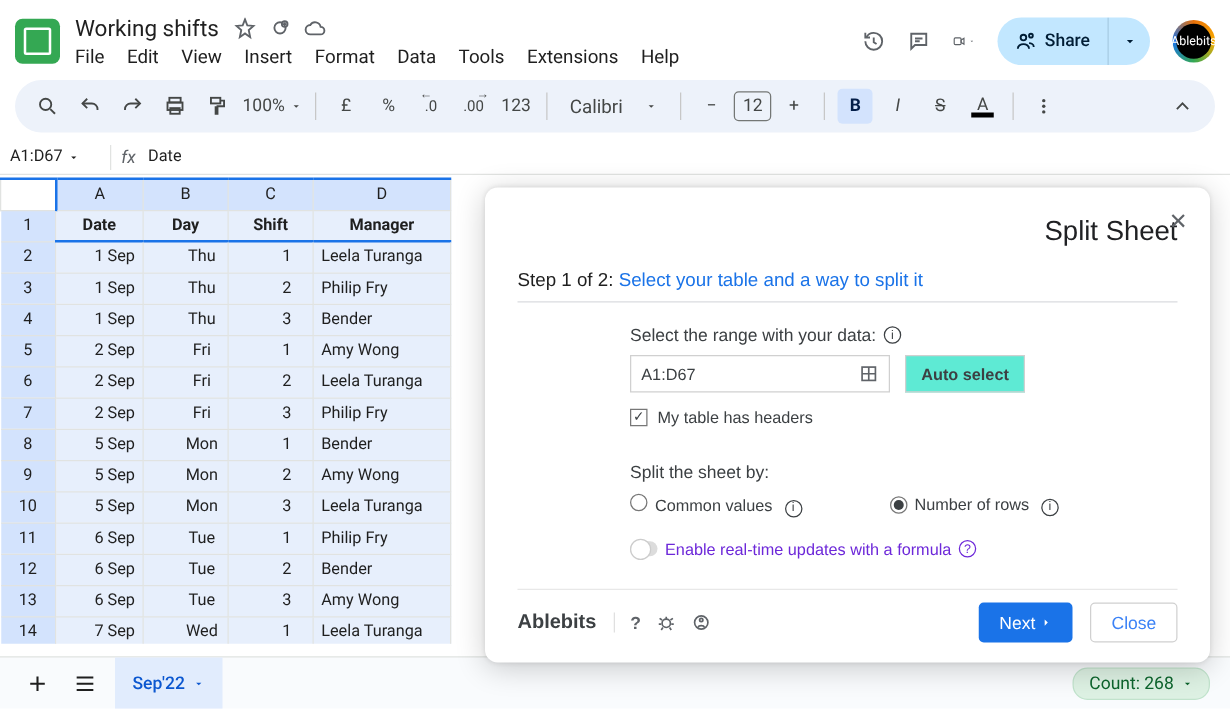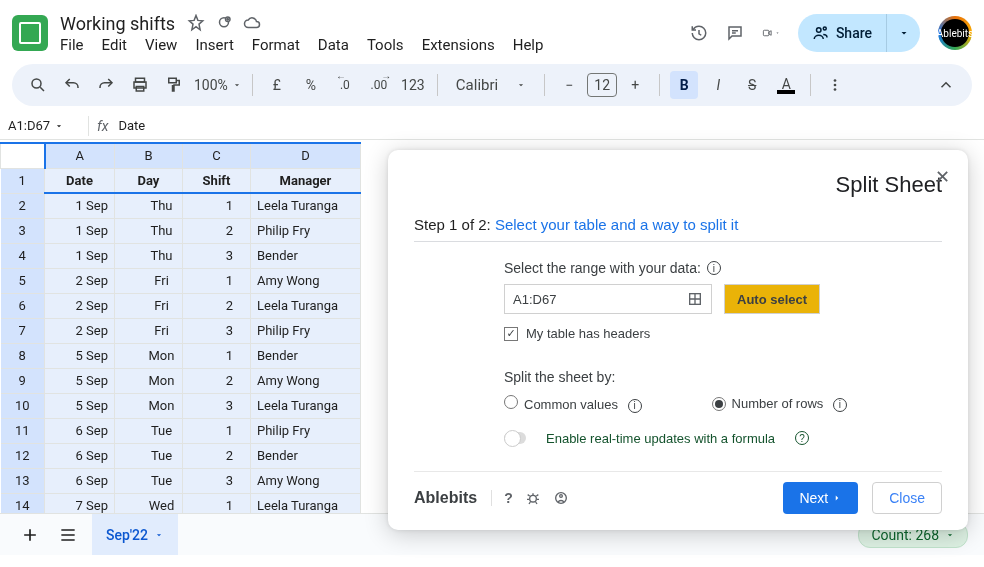--- a/index.html
+++ b/index.html
@@ -96,21 +96,21 @@
   .datacell.left { text-align:left;margin-left:44px; }
   .headerrow td.datacell { font-weight:bold; text-align:center; border-bottom:2px solid #1a73e8; }
   .colheads th { border-top:2px solid #1a73e8; }
   .colheads th:nth-child(2) { border-left:2px solid #1a73e8; }
   .grid .rowhead { border-left:none; }
   .lastrow td { border-bottom:1px solid #e1e3e1; }
   .gridscroll { margin-top:2px; }
 
   
   .sheetbar {
-    position:absolute; bottom:12px; left:0; right:0;
+    position:absolute; bottom:0; left:0; right:0;
     height:42px; background:#f9fbfd; border-top:1px solid #e1e3e1;
     display:flex; align-items:center; padding:0 16px; gap:10px;
   }
   .sheet-tab {
     background:#e1ecfd; color:#0b57d0;
     border-radius: 0;
     height:100%;
     display:flex; align-items:center; gap:6px;
     padding:0 14px; font-weight:500;
   }
@@ -140,30 +140,30 @@
   .panel-step .link { color:#1a73e8; }
   .panel-body { padding: 18px 0 0 90px; font-size:14px; color:#3c4043; }
   .field-label { display:flex; align-items:center; gap:6px; margin-bottom:8px;text-align:right; }
   .range-row { display:flex; gap:12px; align-items:center; margin-bottom:12px; }
   .range-input {
     border:1px solid #d0d0d0; height:30px; width:208px;
     display:flex; align-items:center; justify-content:space-between;
     padding:0 8px; font-size:13px; color:#3c4043; background:#fff;
   }
   .autoselect-btn {
-    border:1px solid #d0d0d0; background:#eab308; height:30px;
+    border:1px solid #d0d0d0; background:#5eead4; height:30px;
     padding:0 12px; font-size:13px; font-weight:bold; color:#3c4043;
   }
   .checkbox-row { display:flex; align-items:center; gap:8px; font-size:13px; }
   .chkbox { width:14px; height:14px; border:1px solid #777; background:#fff; display:flex; align-items:center; justify-content:center; color:#3c4043; font-size:11px; }
   .splitby { margin-top:28px; font-size:14px; }
   .radio-row { margin-top:10px; display:flex; gap:70px; font-size:13px; align-items:center; }
   .radio { width:14px; height:14px; border:1px solid #777; border-radius:50%; display:inline-flex; align-items:center; justify-content:center; margin-right:6px; }
   .radio.sel::after { content:""; width:8px; height:8px; border-radius:50%; background:#3c4043; }
-  .toggle-row { margin-top:18px; display:flex; align-items:center; gap:20px; font-size:13px; color:#14532d; }
+  .toggle-row { margin-top:18px; display:flex; align-items:center; gap:6px; font-size:13px; color:#6d28d9; }
   .toggle { width:22px; height:12px; border-radius:10px; background:#dcdcdc; position:relative; }
   .toggle::after { content:""; position:absolute; left:0; top:-2px; width:15px; height:15px; background:#fff; border:1px solid #ccc; border-radius:50%; }
   .panel-footer {
     margin-top:auto;
     border-top:1px solid #e8e8e8;
     padding-top:10px;
     display:flex; align-items:center; gap:14px;
   }
   .ablebits-logo { font-weight:bold; font-size:16px; color:#3c4043; }
   .footer-icons { display:flex; gap:12px; color:#5f6368; border-left:1px solid #e0e0e0; padding-left:12px; }

